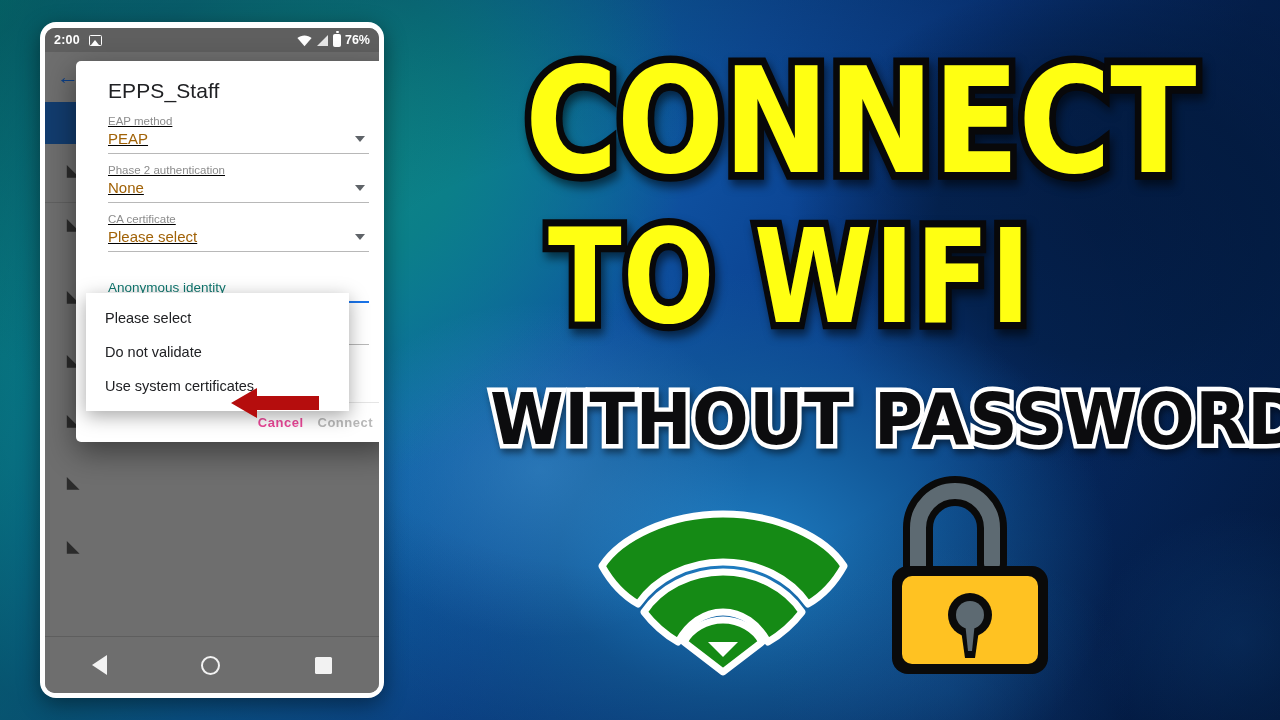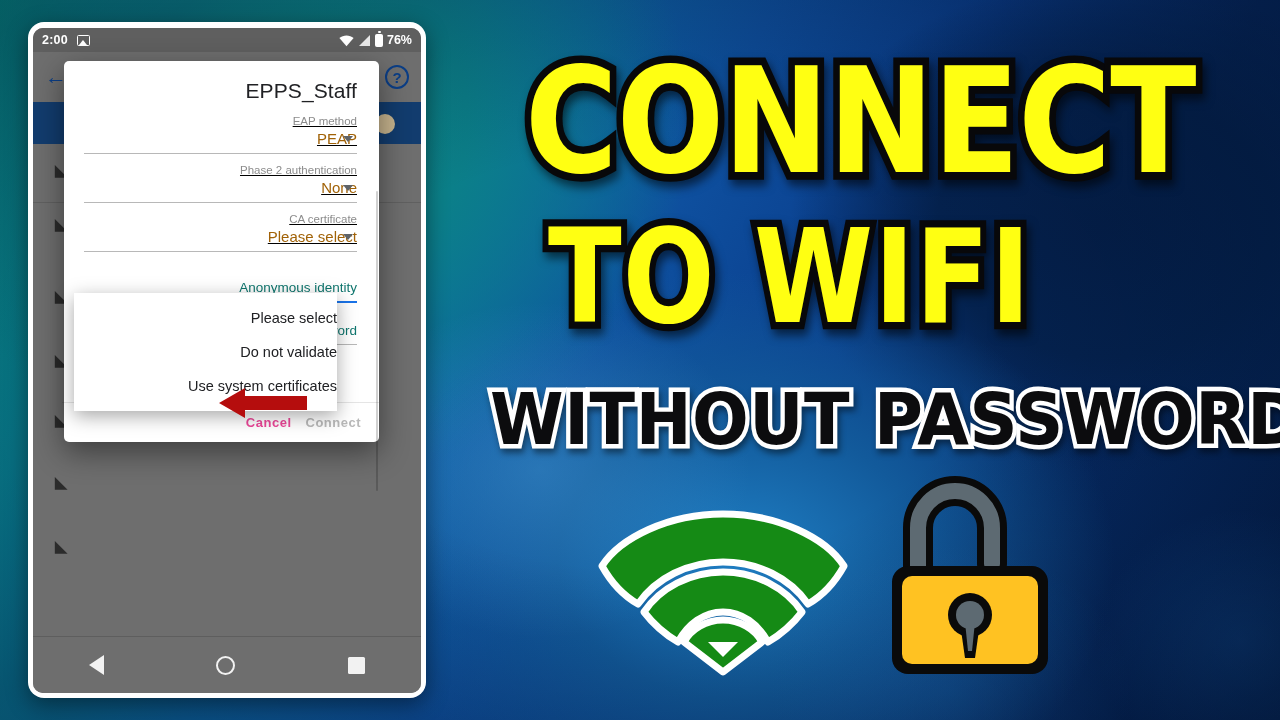--- a/index.html
+++ b/index.html
@@ -39,30 +39,29 @@
   }
   .bg-vign {
     position: absolute;
     inset: 0;
     background: radial-gradient(ellipse 820px 520px at 640px 360px, rgba(0,0,0,0) 40%, rgba(0,10,30,0.38) 100%);
   }
 
   
   #phone {
     position: absolute;
-    left: 28px;
+    left: 40px;
     top: 22px;
-    width: 398px;
+    width: 344px;
     height: 676px;
     border-radius: 16px;
     background: #fff;
     padding: 6px 5px 5px 5px;
     box-sizing: border-box;
     box-shadow: 0 6px 22px rgba(0,0,0,0.45);
-    text-align: right;
   }
   #screen {
     position: relative;
     width: 100%;
     height: 100%;
     border-radius: 10px;
     overflow: hidden;
     background: #6e6e6e;
   }
 
@@ -238,21 +237,21 @@
 
   
   .dialog {
     position: absolute;
     left: 31px;
     top: 33px;
     width: 315px;
     background: #ffffff;
     border-radius: 5px;
     box-shadow: 0 10px 30px rgba(0,0,0,0.45);
-    padding: 18px 22px 0 20px;
+    padding: 18px 22px 0 32px;
     box-sizing: border-box;
     z-index: 20;
   }
   .dlg-title {
     font-size: 21px;
     color: #202124;
     letter-spacing: 0.1px;
     margin-bottom: 12px;
   }
   .field { position: relative; margin-bottom: 10px; text-decoration: underline; }

